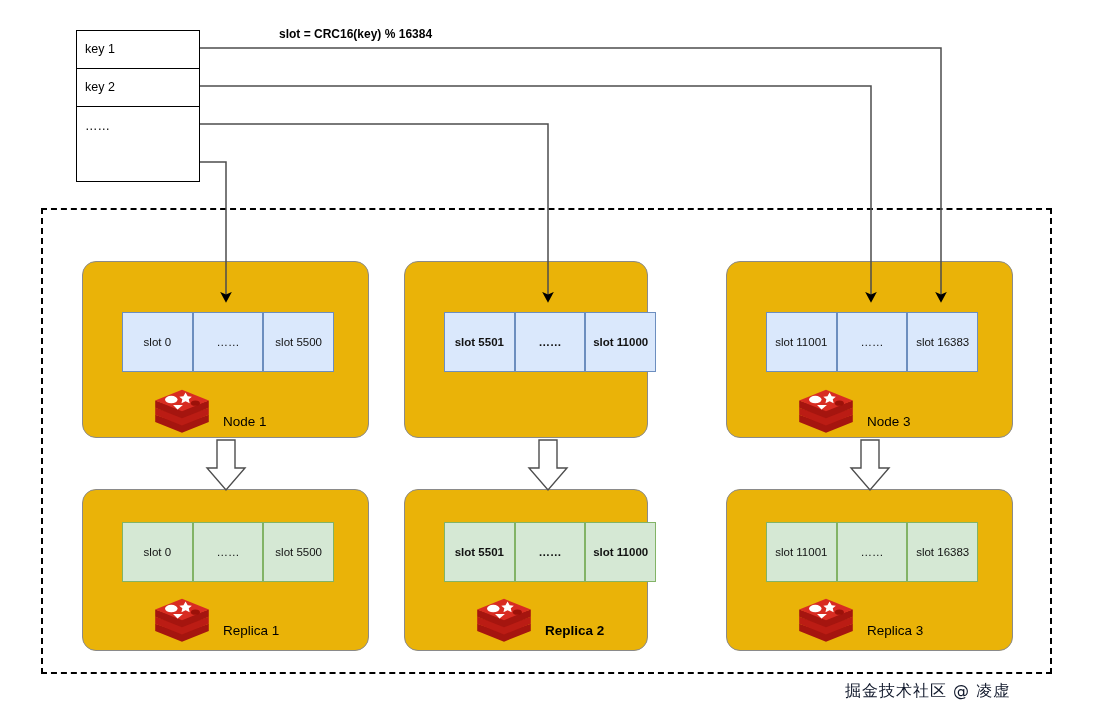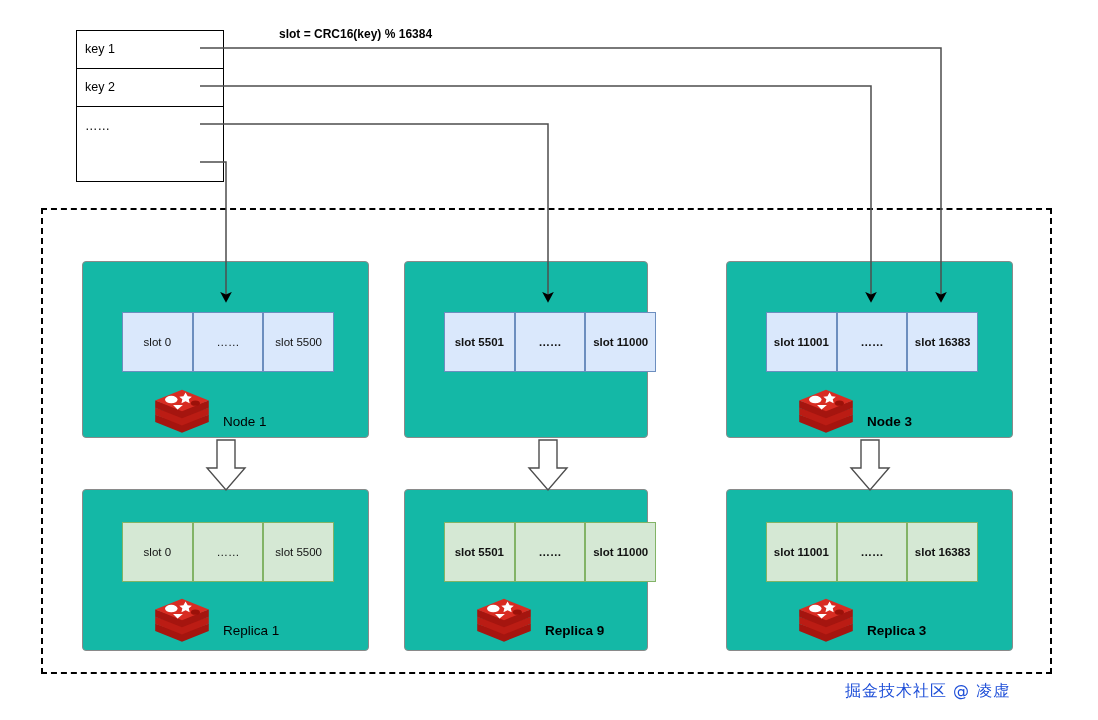--- a/index.html
+++ b/index.html
@@ -21,21 +21,21 @@
     position: absolute;
     left: 0; top: 0;
     width: 1098px; height: 720px;
     pointer-events: none;
   }
 
   
   #key-table {
     position: absolute;
     left: 76px; top: 30px;
-    width: 148px; height: 152px;
+    width: 124px; height: 152px;
     border: 1.6px solid #000000;
     background: #ffffff;
   }
   .key-row {
     height: 38px;
     border-bottom: 1.6px solid #000000;
     display: flex;
     align-items: center;
     padding-left: 8px;
     font-size: 12.5px;
@@ -60,30 +60,30 @@
     left: 41px; top: 208px;
     width: 1011px; height: 466px;
     border: 2.2px dashed #000000;
     background: transparent;
   }
 
   
   .group-card {
     position: absolute;
     border: 1.1px solid #8a8a8a;
-    border-radius: 4px;
-    background: #14b8a6;
+    border-radius: 14px;
+    background: #eab308;
     padding-left: 38px;
   }
   .row-nodes .group-card { top: 261px; height: 177px; }
   .row-replicas .group-card { top: 489px; height: 162px; }
 
   .card-1 { left: 82px;  width: 287px; }
   .card-2 { left: 404px; width: 244px; font-weight: bold; }
-  .card-3 { left: 726px; width: 287px; font-weight: bold; }
+  .card-3 { left: 726px; width: 287px; }
 
   
   .slot-strip {
     position: absolute;
     display: flex;
     height: 60px;
     left: 39px;
     width: 212px;
   }
   .row-nodes .slot-strip { top: 50px; }
@@ -135,21 +135,21 @@
     margin-left: 12px;
     margin-bottom: 9px;
     white-space: nowrap;
   }
 
   
   #watermark {
     position: absolute;
     left: 845px; top: 681px;
     font-size: 16px;
-    color: #1d4ed8;
+    color: #0f172a;
     letter-spacing: 1px;
     white-space: nowrap;
     font-family: "DejaVu Sans", sans-serif;
   }
 </style>
 </head>
 <body>
 
 <div id="canvas">
 
@@ -272,21 +272,21 @@
               <path d="M32 32 L62 22 L62 30 L32 42 L2 30 L2 22 Z" fill="#bb1c14"></path>
               <path d="M32 24 L62 14 L62 22 L32 34 L2 22 L2 14 Z" fill="#a5150f"></path>
               <path d="M32 2 L62 14 L32 26 L2 14 Z" fill="#d82c22"></path>
               <ellipse cx="20" cy="13" rx="7" ry="4.2" fill="#ffffff"></ellipse>
               <path d="M36 5 L38.4 9.2 L43 9.8 L39.6 12.6 L40.6 17 L36 14.8 L31.4 17 L32.4 12.6 L29 9.8 L33.6 9.2 Z" fill="#ffffff"></path>
               <path d="M22 19 L33 19 L27 24 Z" fill="#ffffff"></path>
               <ellipse cx="47" cy="17" rx="5" ry="3" fill="#9c1109"></ellipse>
             </g>
           </svg>
         </span>
-        <span class="node-label">Replica 9</span>
+        <span class="node-label">Replica 2</span>
       </div>
     </div>
 
     <div class="group-card card-3">
       <div class="slot-strip slot-green">
         <div class="slot-cell">slot 11001</div>
         <div class="slot-cell">……</div>
         <div class="slot-cell">slot 16383</div>
       </div>
       <div class="node-ident">

